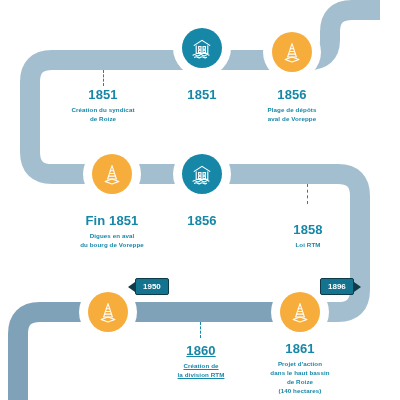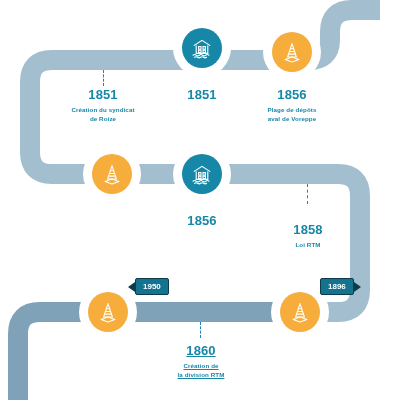--- a/index.html
+++ b/index.html
@@ -200,31 +200,39 @@
   <div class="label" style="left:142px;top:86px;">
     <span class="yr">1851</span>
     <span class="txt"></span>
   </div>
 
   <div class="label" style="left:232px;top:86px;">
     <span class="yr">1856</span>
     <span class="txt">Plage de dépôts<br>aval de Voreppe</span>
   </div>
 
+  <div class="label" style="left:52px;top:212px;">
+    <span class="yr">Fin 1851</span>
+    <span class="txt">Digues en aval<br>du bourg de Voreppe</span>
+  </div>
 
   <div class="label" style="left:142px;top:212px;">
     <span class="yr">1856</span>
     <span class="txt"></span>
   </div>
 
   <div class="label" style="left:248px;top:221px;">
     <span class="yr">1858</span>
     <span class="txt">Loi RTM</span>
   </div>
 
 
   <div class="label" style="left:141px;top:342px;text-decoration:underline;">
     <span class="yr">1860</span>
     <span class="txt">Création de<br>la division RTM</span>
   </div>
 
+  <div class="label" style="left:240px;top:340px;">
+    <span class="yr">1861</span>
+    <span class="txt">Projet d'action<br>dans le haut bassin<br>de Roize<br>(140 hectares)</span>
+  </div>
 
 </div>
 
 </body></html>

